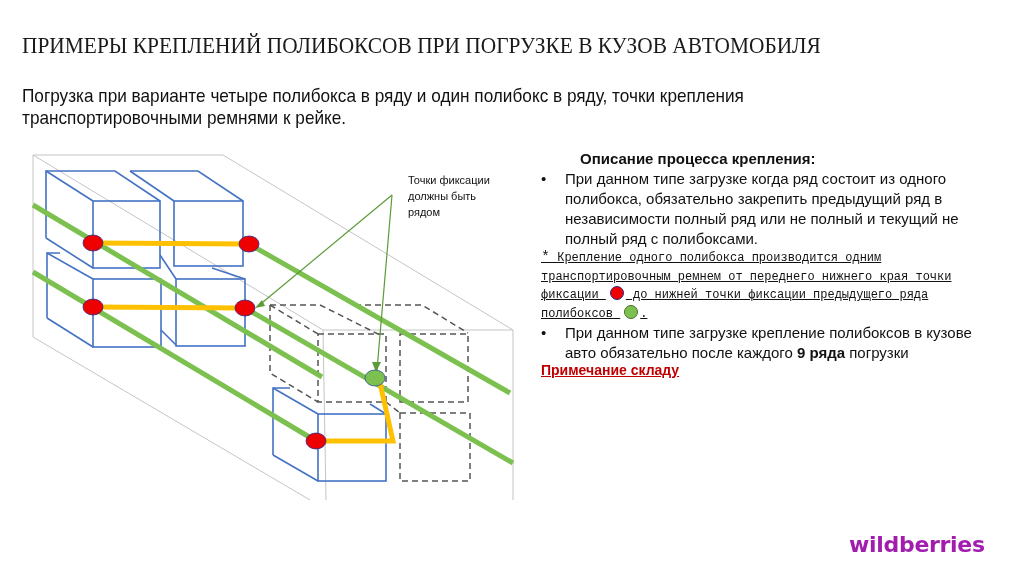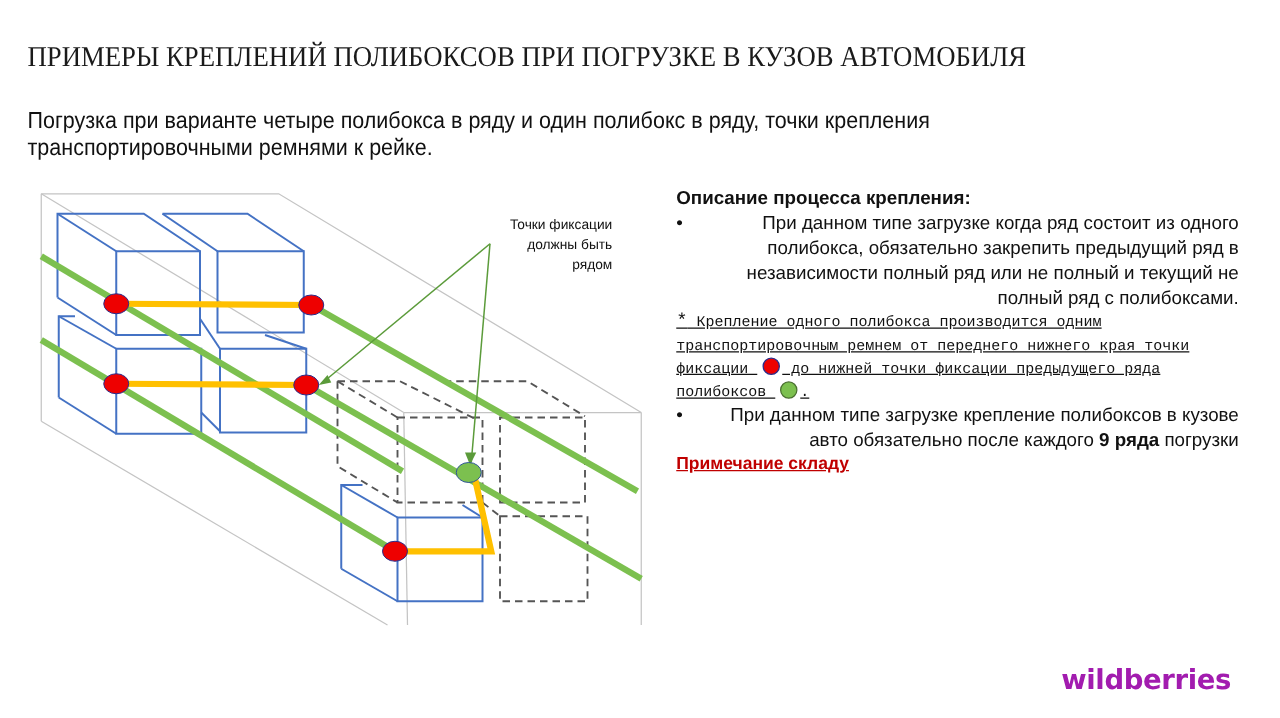--- a/index.html
+++ b/index.html
@@ -1,32 +1,32 @@
 <!DOCTYPE html>
 <html><head>
 <meta charset="utf-8">
 <style>
   html,body{margin:0;padding:0;background:#fff;}
   body{width:1024px;height:574px;position:relative;overflow:hidden;font-family:"Liberation Sans",sans-serif;color:#000;}
   .title{position:absolute;left:22px;top:33px;font-family:"Liberation Serif",serif;font-size:23px;letter-spacing:0px;color:#1a1a1a;transform:scaleX(0.93);transform-origin:left top;white-space:nowrap;}
   .subtitle{position:absolute;left:22px;top:85px;width:960px;font-size:18.5px;line-height:22px;color:#111;transform:scaleX(0.93);transform-origin:left top;}
   .diagram{position:absolute;left:0;top:0;}
   .desc{position:absolute;left:541px;top:149px;width:450px;font-size:15px;line-height:20px;color:#111;}
-  .desc .head{font-weight:bold;}
+  .desc .head{font-weight:bold;margin-left:39px;}
   .desc .bullet{display:flex;}
   .desc .bullet .dot{width:24px;flex:none;}
-  .desc .bullet .txt{flex:1;text-align:right;}
+  .desc .bullet .txt{flex:1;}
   .note{font-size:12px;line-height:18.5px;text-decoration:underline;font-family:Liberation Mono, monospace;}
   .note .ast{font-size:15px;text-decoration:none;}
   .marker{display:inline-block;width:12px;height:12px;border-radius:50%;vertical-align:-2px;margin:0 2px 0 4px;}
   .marker.red{background:#ee0000;border:1px solid #2b2b8a;}
   .marker.green{background:#7cc04f;border:1px solid #4a6f30;}
   .warn{color:#c00000;font-weight:bold;font-size:14px;text-decoration:underline;line-height:15px;}
   .logo{position:absolute;left:849px;top:532px;font-family:"DejaVu Sans",sans-serif;font-size:22px;font-weight:bold;letter-spacing:-0.3px;color:#a21caf;}
-  .callout{position:absolute;left:408px;top:172px;font-size:11px;line-height:16px;color:#111;text-align:right;}
+  .callout{position:absolute;left:408px;top:172px;font-size:11px;line-height:16px;color:#111;}
 </style>
 </head>
 <body>
 
 <div class="title">ПРИМЕРЫ КРЕПЛЕНИЙ ПОЛИБОКСОВ ПРИ ПОГРУЗКЕ В КУЗОВ АВТОМОБИЛЯ</div>
 <div class="subtitle">Погрузка при варианте четыре полибокса в ряду и один полибокс в ряду, точки крепления транспортировочными ремнями к рейке.</div>
 
 <svg class="diagram" width="1024" height="574" viewBox="0 0 1024 574">
 
   <g fill="none" stroke="#c4c4c4" stroke-width="1">

